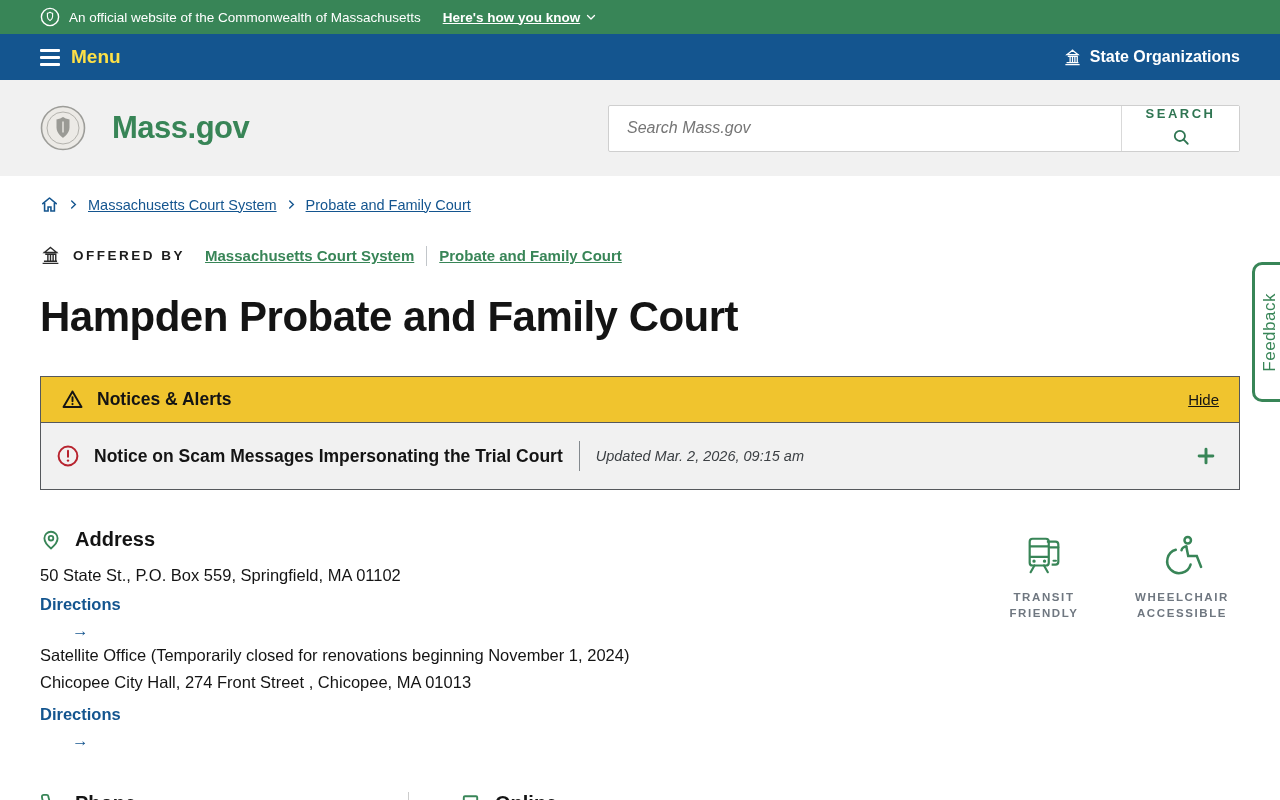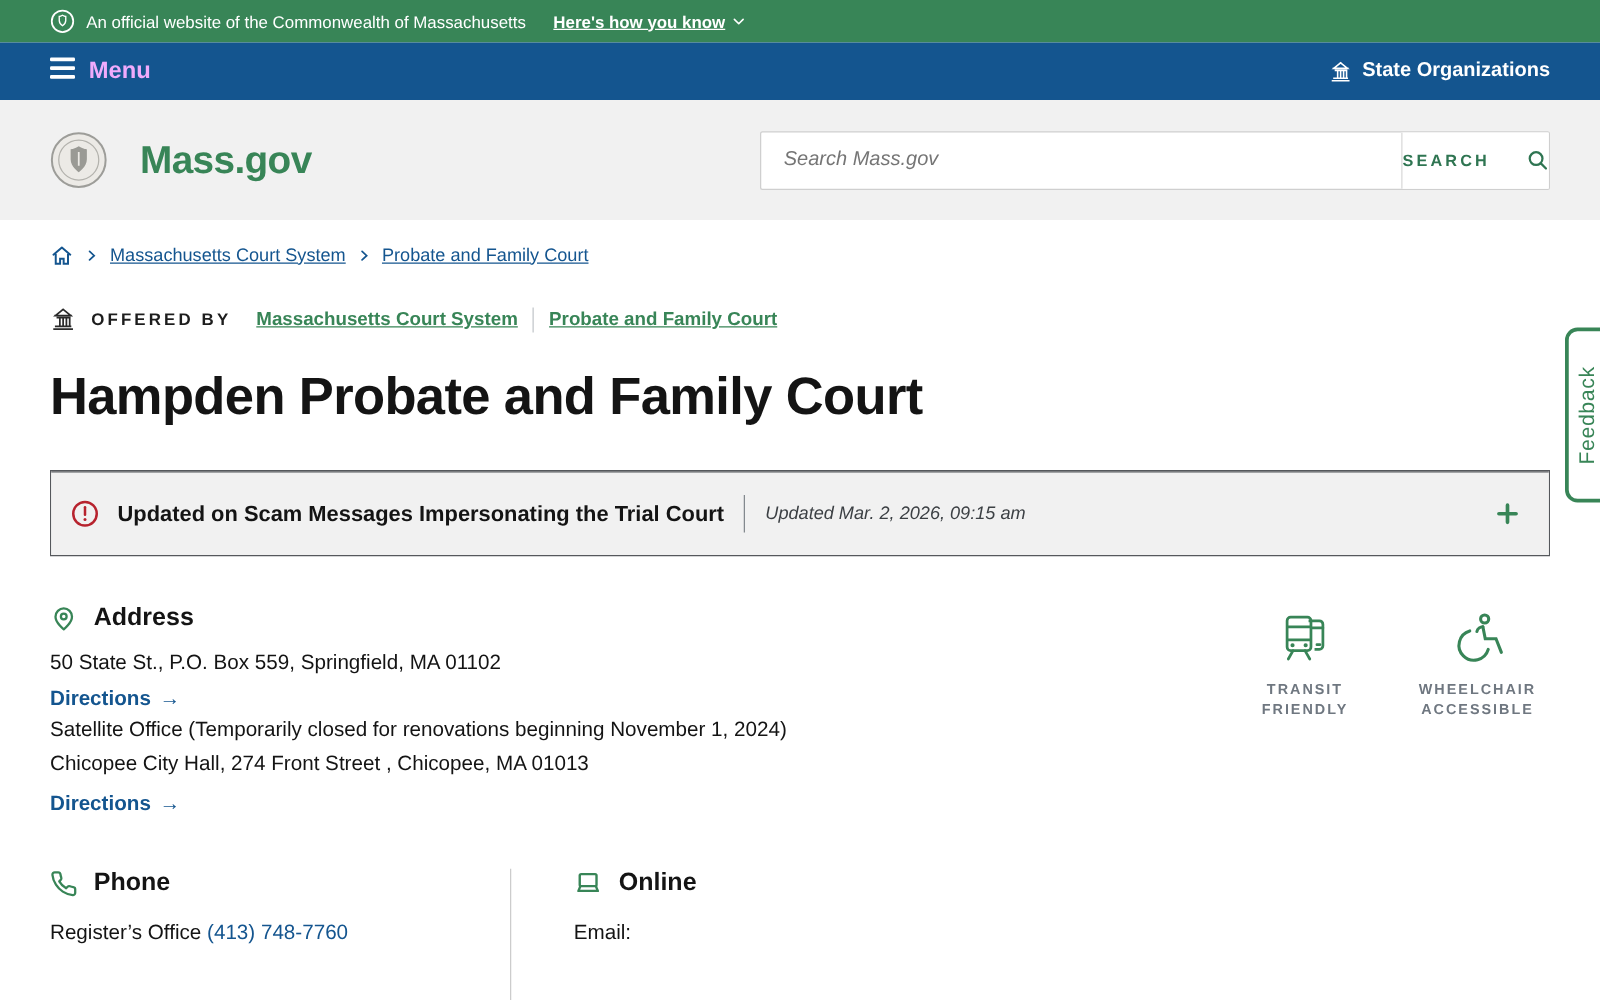--- a/index.html
+++ b/index.html
@@ -10,33 +10,33 @@
   }
   a { cursor:pointer; }
 
   
   .banner { height:34px; background:#388557; color:#fff; display:flex; align-items:center; padding:0 40px; font-size:13.5px; gap:9px; }
   .banner-seal { width:20px; height:20px; flex:0 0 auto; }
   .banner-link { color:#fff; font-weight:bold; text-decoration:underline; margin-left:13px; display:inline-flex; align-items:center; gap:5px; }
 
   
   .nav { height:46px; background:#14558f; color:#fff; display:flex; align-items:center; justify-content:space-between; padding:0 40px; }
-  .menu-btn { display:flex; align-items:flex-start; gap:11px; color:#f0abfc; text-decoration:none; }
+  .menu-btn { display:flex; align-items:center; gap:11px; color:#fde047; text-decoration:none; }
   .hamburger { display:flex; flex-direction:column; gap:4px; }
   .hamburger span { display:block; width:20px; height:3px; background:#fff; border-radius:1px; }
   .menu-label { font-size:19px; font-weight:bold; }
   .state-orgs { display:flex; align-items:center; gap:8px; color:#fff; text-decoration:none; font-size:16px; font-weight:bold; }
 
   
   .site-header { height:96px; background:#f1f1f1; display:flex; align-items:center; justify-content:space-between; padding:0 40px; }
   .logo { display:flex; align-items:center; gap:13px; text-decoration:none; }
   .logo-text { font-size:31px; font-weight:bold; color:#388557; letter-spacing:-0.5px;margin-left:13px; }
   .search { display:flex; width:632px; height:47px; background:#fff; border:1px solid #cfcfcf; border-radius:2px; }
   .search input { flex:1; border:none; outline:none; padding:0 18px; font-size:16px; font-style:italic; font-family:"Liberation Sans",sans-serif; color:#141414; background:transparent; }
-  .search-btn { width:118px; background:#fff; border:none; border-left:1px solid #d9d9d9; color:#2f7552; font-size:13px; font-weight:bold; letter-spacing:2.5px; display:flex; align-items:center; justify-content:space-between; gap:7px; cursor:pointer; font-family:"Liberation Sans",sans-serif; }
+  .search-btn { width:118px; background:#fff; border:none; border-left:1px solid #d9d9d9; color:#2f7552; font-size:13px; font-weight:bold; letter-spacing:2.5px; display:flex; align-items:center; justify-content:flex-start; gap:7px; cursor:pointer; font-family:"Liberation Sans",sans-serif;flex-direction:column; }
 
   .content { padding:0 40px; }
 
   
   .breadcrumb { margin-top:19px; display:flex; align-items:center; gap:9px; font-size:14.5px; }
   .breadcrumb a { color:#14558f; text-decoration:underline; }
   .crumb-chev { color:#14558f; display:flex; }
 
   
   .offered { margin-top:31px; display:flex; align-items:center; gap:12px; }
@@ -56,21 +56,21 @@
   .notice-title { font-size:17.5px; font-weight:bold; margin-left:14px; }
   .notice-sep { width:1px; height:30px; background:#83898e; margin:0 16px; }
   .notice-updated { font-size:14.5px; font-style:italic; color:#3c4044; }
   .plus-btn { margin-left:auto; background:none; border:none; color:#388557; display:flex; cursor:pointer; }
 
   
   .location { margin-top:38px; display:flex; justify-content:space-between; align-items:flex-start; }
   .sec-head { display:flex; align-items:center; gap:13px; }
   .sec-title { font-size:20px; font-weight:bold; }
   .addr-line { margin-top:15px; font-size:16.5px; }
-  .directions { display:inline-flex; align-items:center; gap:7px; margin-top:10px; color:#14558f; font-weight:bold; font-size:16.5px; text-decoration:none; }
+  .directions { display:inline-flex; align-items:center; gap:7px; margin-top:10px; color:#14558f; font-weight:bold; font-size:16.5px; text-decoration:none;flex-direction:column; }
   .satellite { margin-top:2px; font-size:16.5px; line-height:1.62; }
   .amenities { display:flex; gap:22px; padding-top:6px; }
   .amenity { width:116px; display:flex; flex-direction:column; align-items:center; gap:13px; text-align:center; }
   .amenity-label { font-size:11.5px; font-weight:bold; letter-spacing:1.6px; color:#6f7780; line-height:1.4; }
 
   
   .contact { margin-top:42px; display:flex; align-items:stretch; }
   .col-phone { width:368px; }
   .col-online { border-left:1px solid #ccc; padding-left:50px; padding-bottom:120px; }
   .contact-line { margin-top:19px; font-size:16.5px; }
@@ -179,29 +179,40 @@
     </span>
     <span class="offered-label">OFFERED BY</span>
     <a>Massachusetts Court System</a>
     <span class="offered-sep"></span>
     <a>Probate and Family Court</a>
   </div>
 
   <h1 class="page-title">Hampden Probate and Family Court</h1>
 
   <div class="notices">
+    <div class="notices-header">
+      <span class="icon">
+        <svg width="23" height="23" viewBox="0 0 24 24" fill="none" stroke="#141414" stroke-width="2">
+            <path d="M12 3.6L2.6 19.8h18.8L12 3.6z" stroke-linejoin="round"></path>
+            <path d="M12 9.5v4.4" stroke-linecap="round"></path>
+            <circle cx="12" cy="16.8" r="1.15" fill="#141414" stroke="none"></circle>
+          </svg>
+      </span>
+      <span class="notices-heading">Notices &amp; Alerts</span>
+      <a class="hide-link">Hide</a>
+    </div>
     <div class="notice-row">
       <span class="icon">
         <svg width="24" height="24" viewBox="0 0 24 24" fill="none" stroke="#b7232e" stroke-width="2">
             <circle cx="12" cy="12" r="9.4"></circle>
             <path d="M12 6.8v6" stroke-linecap="round"></path>
             <circle cx="12" cy="16.6" r="1.2" fill="#b7232e" stroke="none"></circle>
           </svg>
       </span>
-      <span class="notice-title">Updated on Scam Messages Impersonating the Trial Court</span>
+      <span class="notice-title">Notice on Scam Messages Impersonating the Trial Court</span>
       <span class="notice-sep"></span>
       <span class="notice-updated">Updated Mar. 2, 2026, 09:15 am</span>
       <button class="plus-btn">
         <svg width="22" height="22" viewBox="0 0 24 24" fill="none" stroke="#388557" stroke-width="3.2">
             <path d="M12 4.5v15M4.5 12h15" stroke-linecap="round"></path>
           </svg>
       </button>
     </div>
   </div>
 

